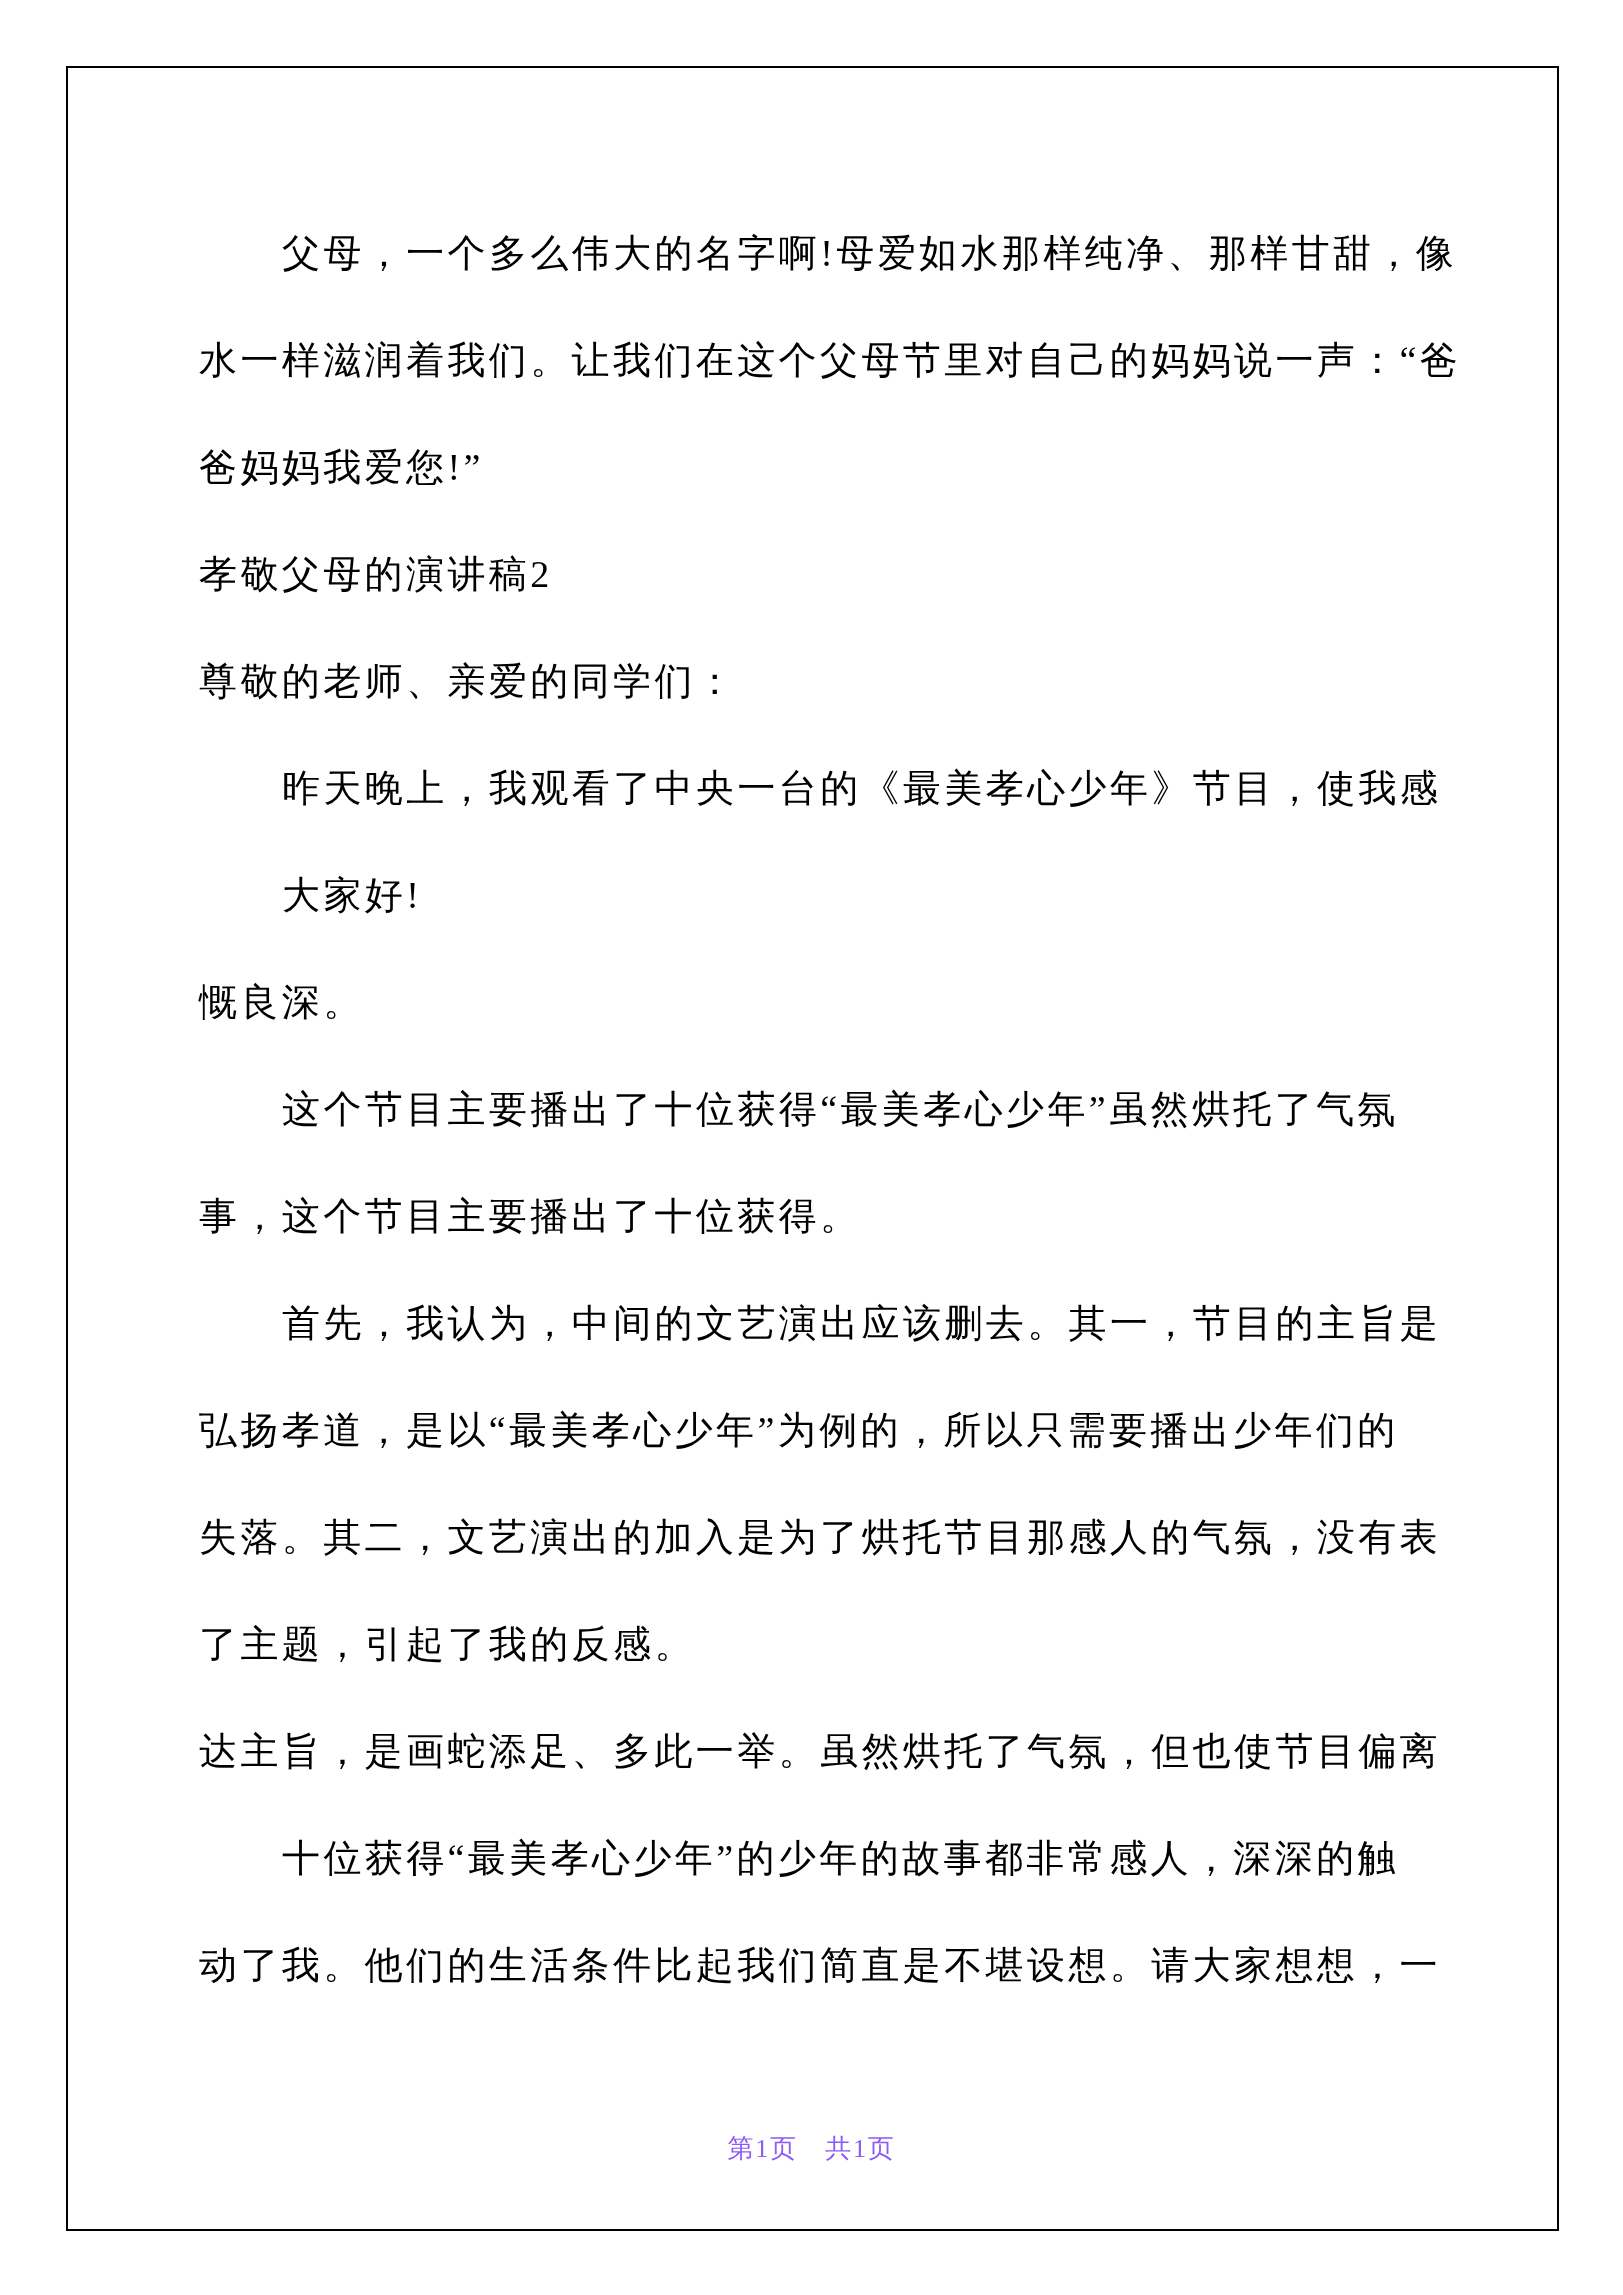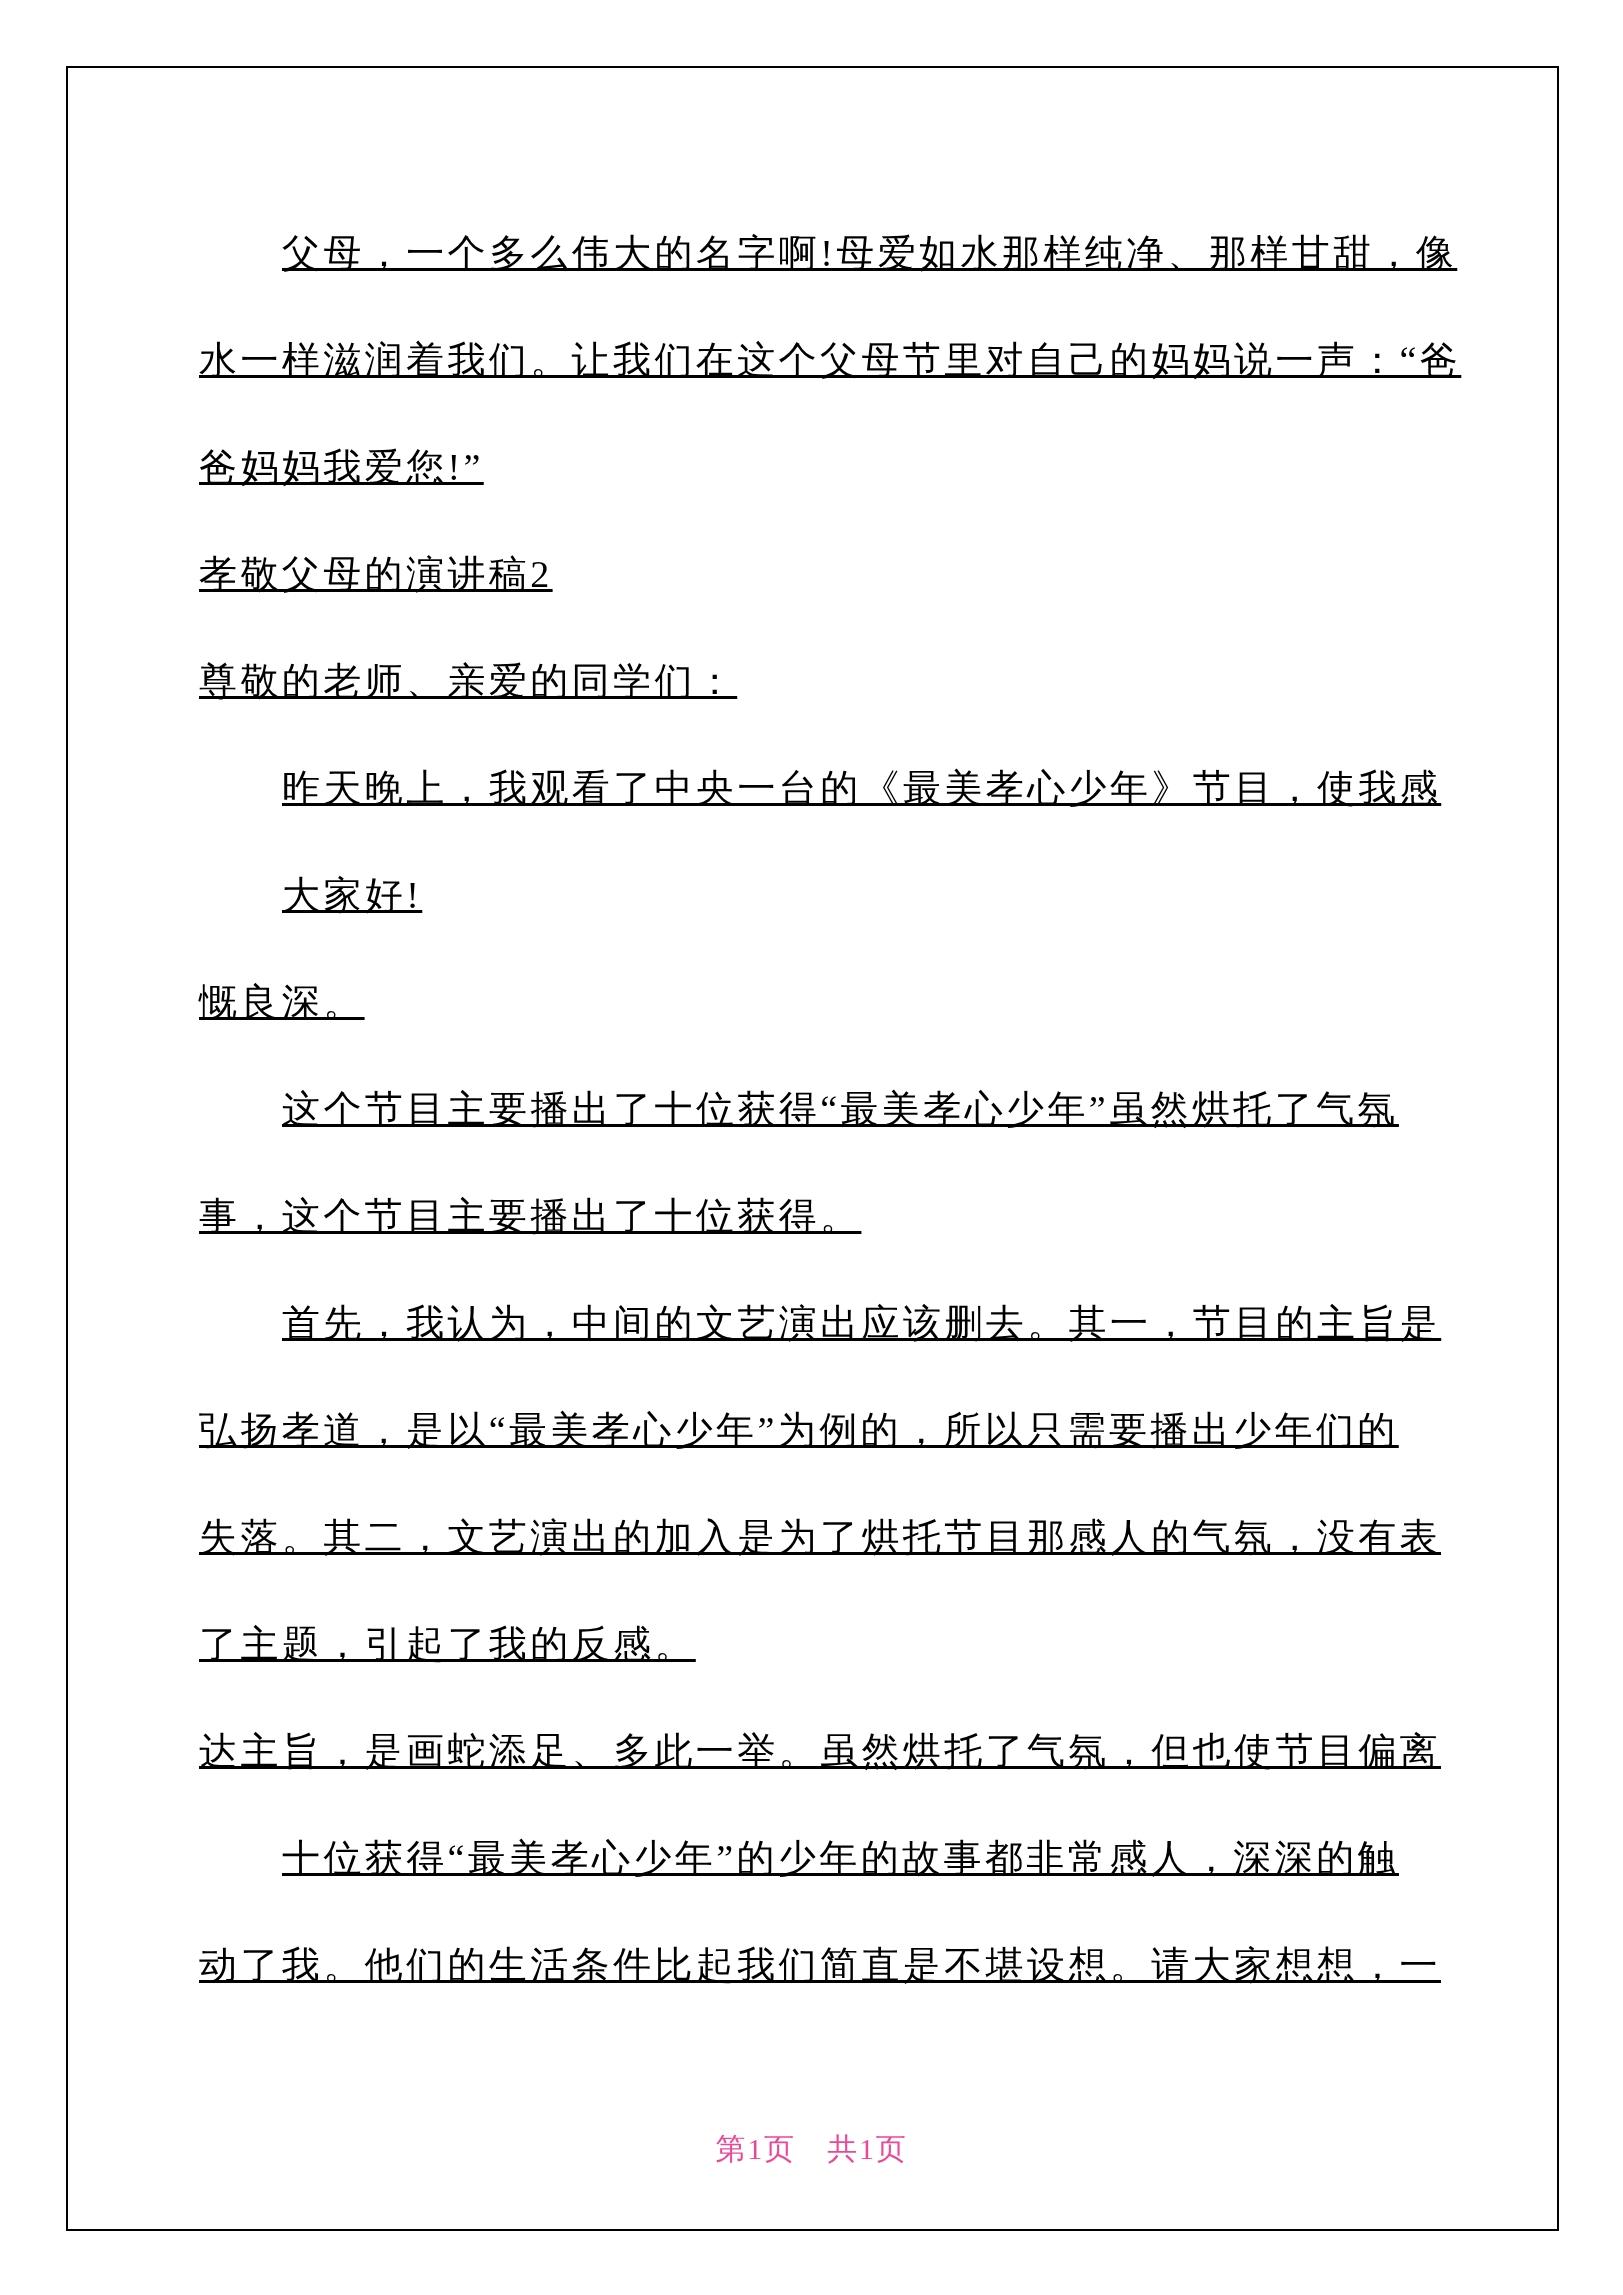--- a/index.html
+++ b/index.html
@@ -31,35 +31,34 @@
     left: 199px;
     top: 200px;
     width: 1251px;
     font-size: 38px;
     line-height: 107px;
     letter-spacing: 3.4px;
   }
   .line {
     white-space: nowrap;
     height: 107px;
-    text-decoration: underline;
   }
   .line.indent {
     text-indent: 83px;
   }
   .page-footer {
     position: absolute;
     left: 0;
     top: 2131px;
     width: 1623px;
     text-align: center;
-    font-size: 30px;
+    font-size: 26px;
     line-height: 36px;
     letter-spacing: 1.7px;
-    color: #ec4899;
+    color: #8b5cf6;
   }
 </style>
 </head>
 <body>
 
 <div class="page">
   <div class="border-frame"></div>
 
   <div class="text-block">
     <div class="line indent">父母，一个多么伟大的名字啊!母爱如水那样纯净、那样甘甜，像</div>

